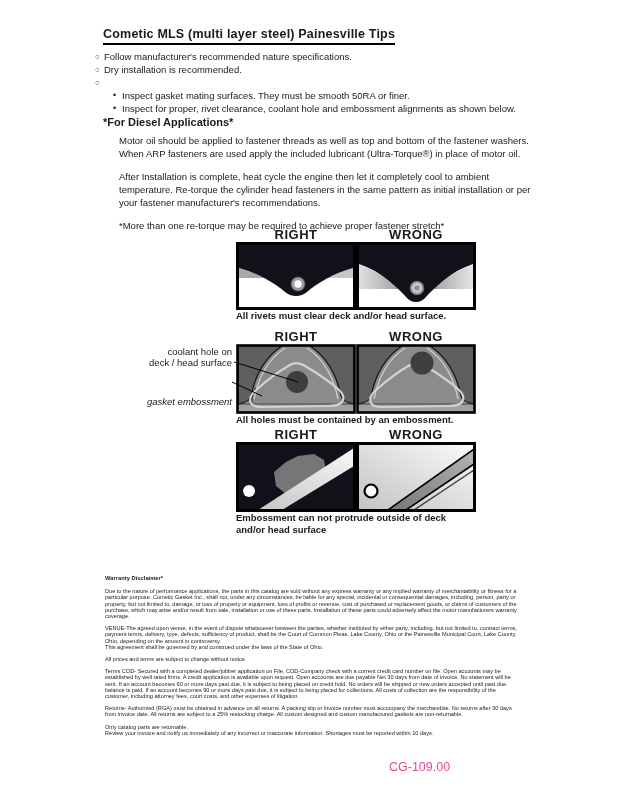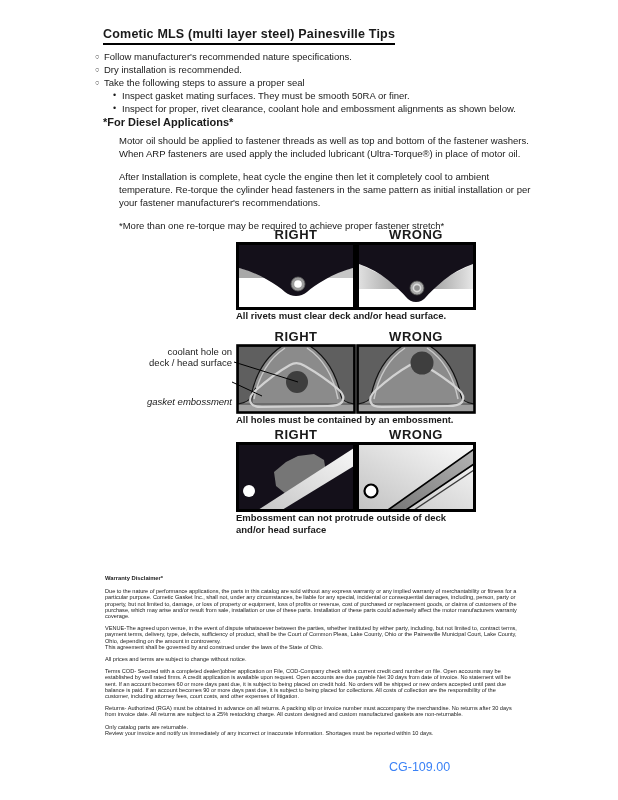--- a/index.html
+++ b/index.html
@@ -41,40 +41,39 @@
   .anno-gasket  { left:118px; top:396px; width:114px;font-style:italic; }
   .pointer-svg { position:absolute; left:228px; top:352px; }
 
   
   .warranty { position:absolute; left:105px; top:575px; width:412px; font-size:5.6px; line-height:6.2px; color:#222; }
   .warranty .w-head { font-weight:bold; margin:0 0 7px 0; font-size:5.8px; }
   .warranty p { margin:0 0 6px 0; }
   .warranty p.tight { margin:0; }
   .warranty p.gap-after { margin-bottom:6px; }
 
-  .page-code { position:absolute; left:389px; top:760px; font-size:12.5px; color:#3b82f6; }
+  .page-code { position:absolute; left:389px; top:760px; font-size:12.5px; color:#ec4899; }
 </style>
 </head>
 <body>
 
 <div class="page">
 
   <div class="tips">
     <h1 class="page-title">Cometic MLS (multi layer steel) Painesville Tips</h1>
     <div class="bullet-row">
       <span class="mk">○</span>
       <span>Follow manufacturer's recommended nature specifications.</span>
     </div>
     <div class="bullet-row">
       <span class="mk">○</span>
       <span>Dry installation is recommended.</span>
     </div>
     <div class="bullet-row">
       <span class="mk">○</span>
-      <span>Take the following steps to assure a proper seal</span>
     </div>
     <div class="bullet-row sub">
       <span class="mk">•</span>
       <span>Inspect gasket mating surfaces.  They must be smooth 50RA or finer.</span>
     </div>
     <div class="bullet-row sub">
       <span class="mk">•</span>
       <span>Inspect for proper, rivet clearance, coolant hole and embossment alignments as shown below.</span>
     </div>
   </div>

